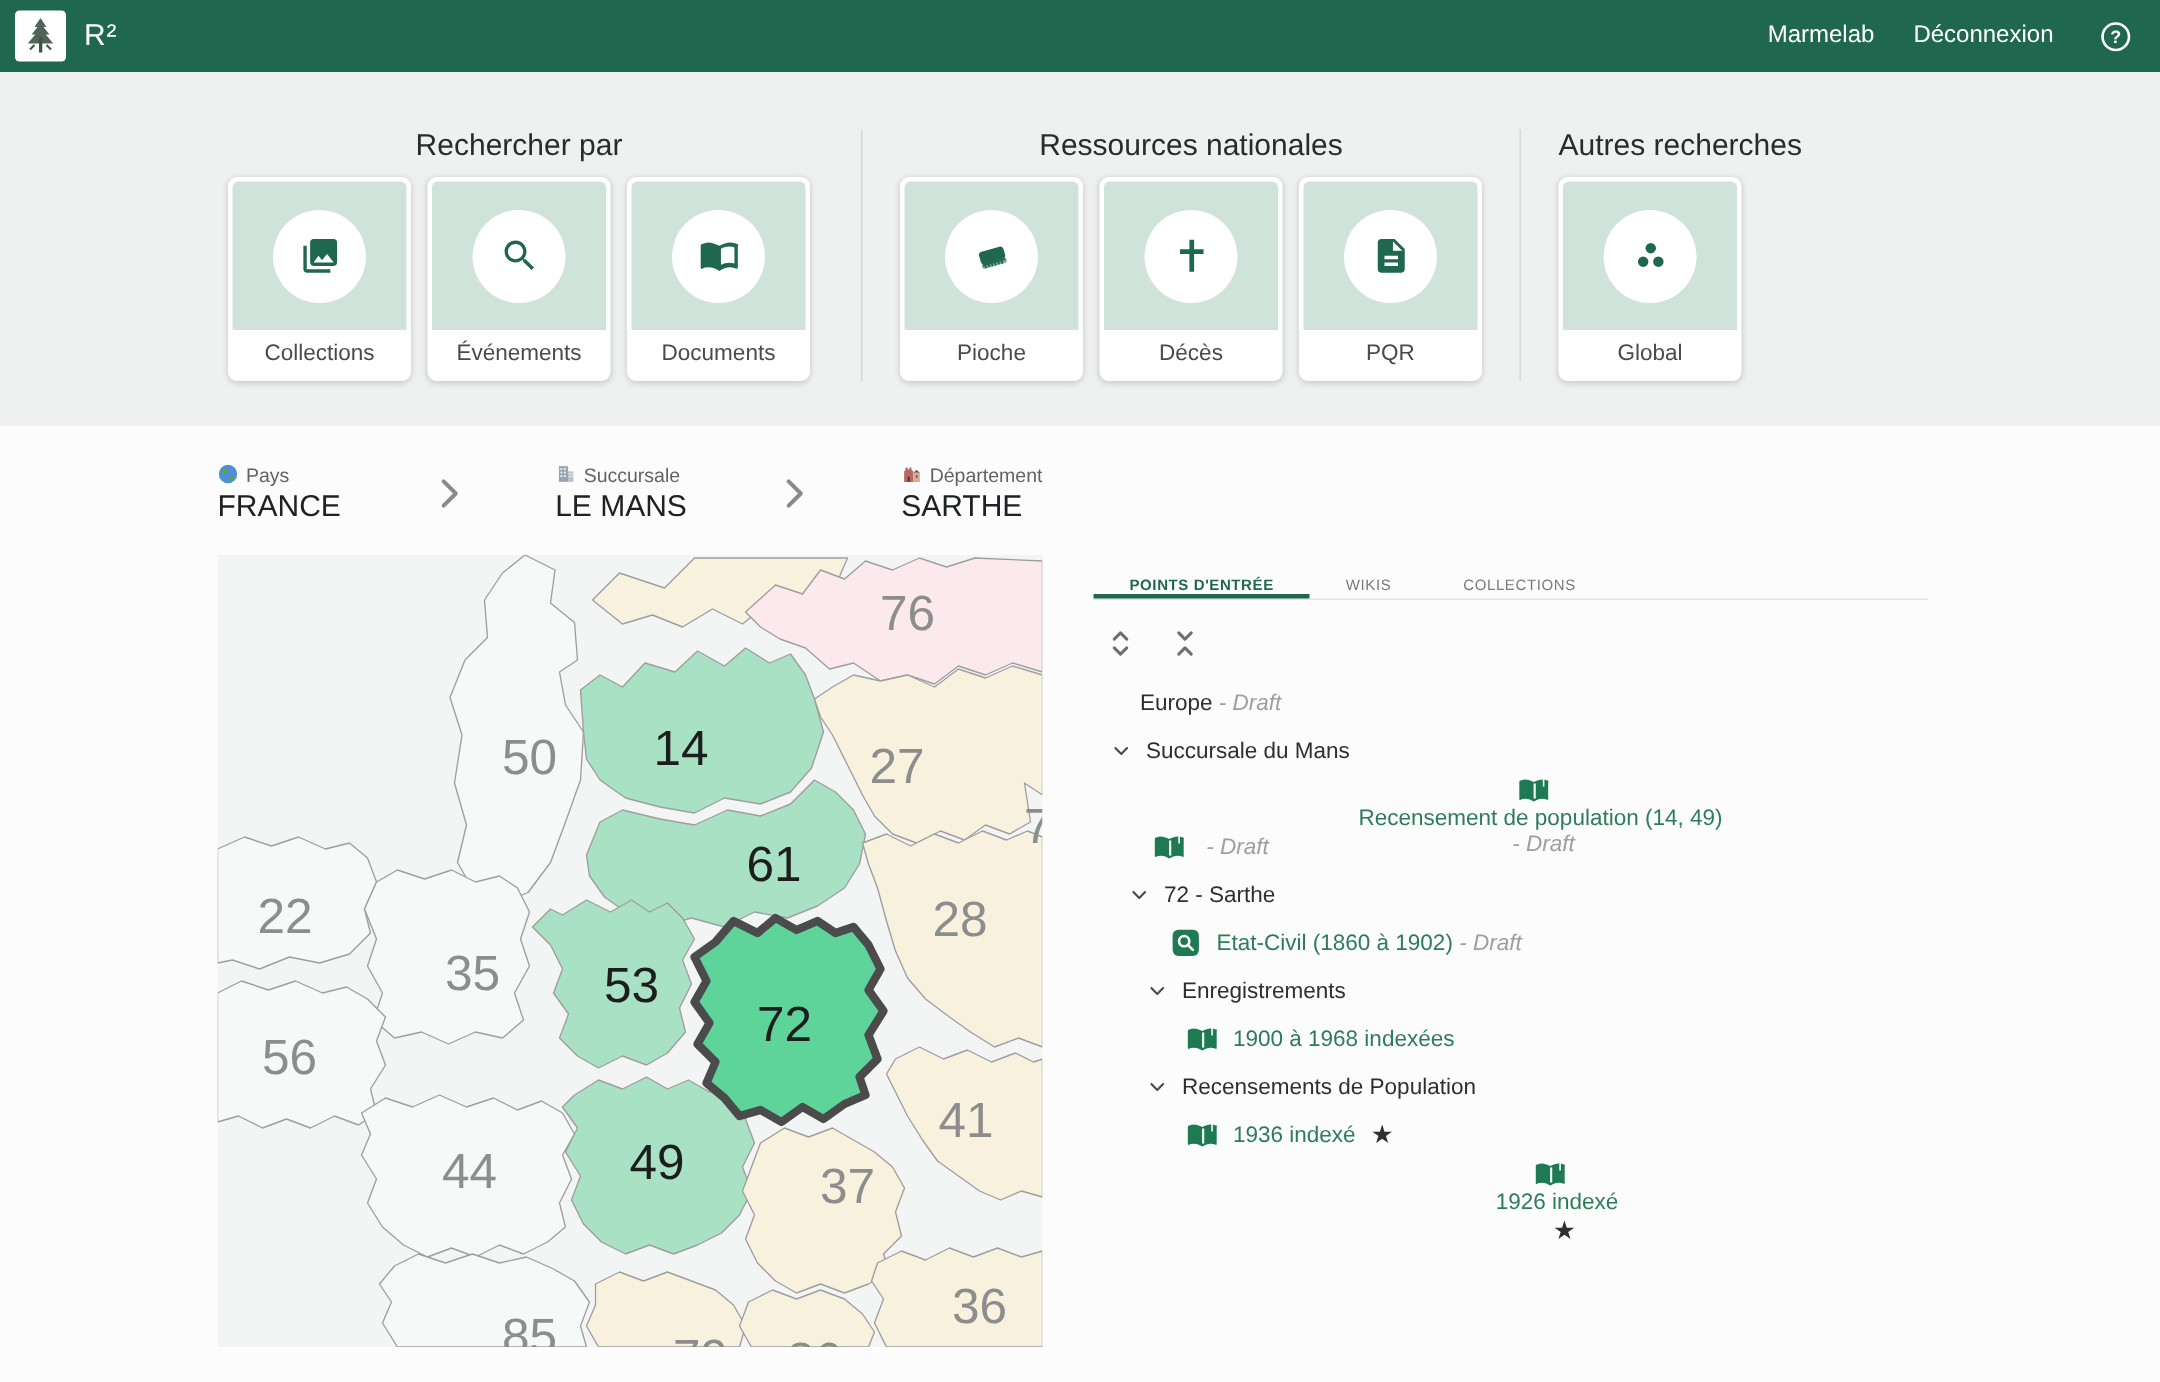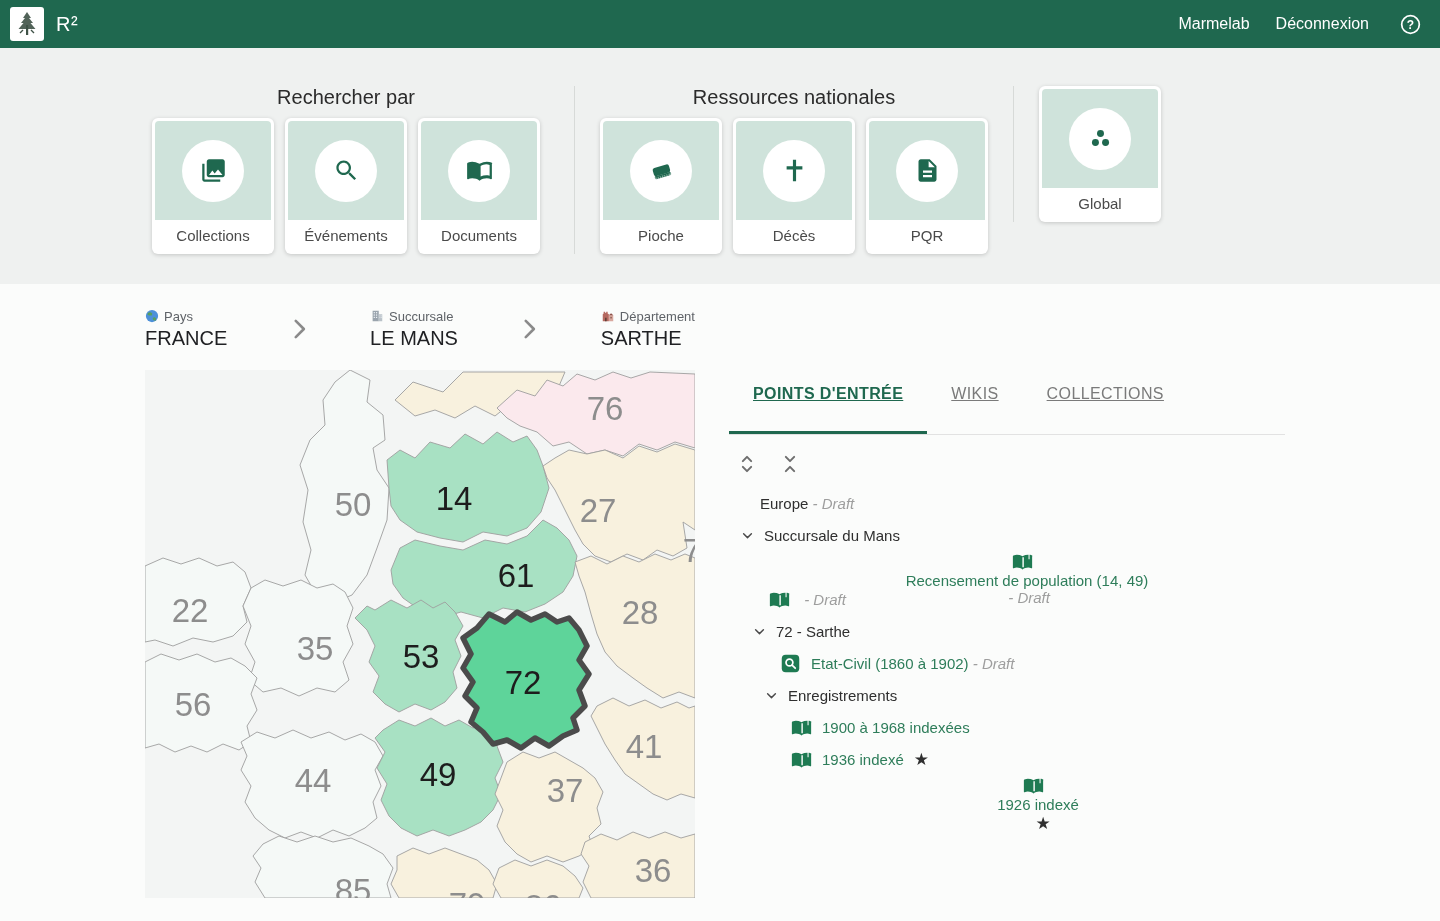--- a/index.html
+++ b/index.html
@@ -40,22 +40,22 @@
     margin-bottom:18px; height:46px; }
   .crumb { cursor:pointer; }
   .crumb-top { display:flex; align-items:center; gap:5px; font-size:13px; color:#5f6368; }
   .crumb-val { font-size:20px; color:#202124; margin-top:3px; }
   .content-row { display:flex; gap:34px; }
   .map-wrap { width:550px; height:528px; overflow:hidden; }
 
   
   .panel { width:556px; }
   .tabs { display:flex; border-bottom:1px solid #e2e2e2; }
-  .tab { padding:15px 24px 28px; font-size:16px; letter-spacing:.4px; color:#7a7a7a;
-    border:none; background:none; cursor:pointer; border-bottom:3px solid transparent;text-decoration:underline; }
+  .tab { padding:15px 24px 0; font-size:10px; letter-spacing:.4px; color:#7a7a7a;
+    border:none; background:none; cursor:pointer; border-bottom:3px solid transparent; }
   .tab.active { color:var(--green,#1f684f); border-bottom-color:var(--green,#1f684f); font-weight:bold; }
   .tree-tools { display:flex; gap:17px; margin:16px 0 10px 6px; }
   .tool-btn { width:26px; height:26px; background:none; border:none; cursor:pointer; padding:2px; }
   .tree { font-size:15px; }
   .trow { height:32px; display:flex; align-items:center; }
   .trow .chev { display:flex; margin-right:8px; cursor:pointer; }
   .tlabel { color:#2f2f2f; }
   .tlink { color:var(--link,#2e7d5a); cursor:pointer; }
   .doc-ic { display:flex; margin-right:10px; }
   .suffix { color:#9e9e9e; font-style:italic; white-space:pre; }
@@ -172,20 +172,21 @@
                     <path d="M14 2H6c-1.1 0-2 .9-2 2v16c0 1.1.9 2 2 2h12c1.1 0 2-.9 2-2V8l-6-6zm2 16H8v-2h8v2zm0-4H8v-2h8v2zm-3-5V3.5L18.5 9H13z"></path>
                   </svg>
                 </span>
               </div>
             </div>
             <div class="card-label">PQR</div>
           </div>
         </div>
       </div>
       <div class="group">
+        <div class="group-title">Autres recherches</div>
         <div class="cards">
           <div class="card">
             <div class="tile">
               <div class="tile-circle">
                 <span>
                   <svg width="27" height="27" viewBox="0 0 24 24" fill="#1f684f">
                     <circle cx="12" cy="7.5" r="3.1"></circle>
                     <circle cx="7.5" cy="15.5" r="3.1"></circle>
                     <circle cx="16.5" cy="15.5" r="3.1"></circle>
                   </svg>
@@ -387,20 +388,28 @@
           <div class="trow" style="padding-left: 62px;">
             <span class="doc-ic">
               <svg width="21" height="21" viewBox="0 0 24 24" fill="#1e7a52">
                 <path d="M12 21q-1.35-1.05-3-1.62t-3.5-.58q-.95 0-1.85.23T2 19.7q-.45.2-.72-.05T1 19V6.1q0-.27.14-.52t.41-.38Q2.75 4.65 3.85 4.43T5.5 4.2q1.6 0 3.15.5T12 6.1q1.8-.9 3.35-1.4t3.15-.5q1.05 0 2.15.22t2.3.78q.28.13.41.38T23 6.1V19q0 .4-.3.62t-.65.08q-.8-.4-1.7-.63t-1.85-.23q-1.7 0-3.35.57T12 21Z"></path>
                 <path d="M12.7 7.2v11.4" stroke="#fff" stroke-width="1.6"></path>
                 <path d="M19.5 3.5v6" stroke="#fff" stroke-width="1.2"></path>
               </svg>
             </span>
             <a class="tlink">1900 à 1968 indexées</a>
           </div>
+          <div class="trow" style="padding-left: 34px;">
+            <span class="chev">
+              <svg width="17" height="17" viewBox="0 0 24 24" fill="none" stroke="#4a4a4a" stroke-width="2" stroke-linecap="round" stroke-linejoin="round">
+                <path d="M6.5 9.5 12 15 17.5 9.5"></path>
+              </svg>
+            </span>
+            <span class="tlabel">Recensements de Population</span>
+          </div>
           <div class="trow" style="padding-left: 62px;">
             <span class="doc-ic">
               <svg width="21" height="21" viewBox="0 0 24 24" fill="#1e7a52">
                 <path d="M12 21q-1.35-1.05-3-1.62t-3.5-.58q-.95 0-1.85.23T2 19.7q-.45.2-.72-.05T1 19V6.1q0-.27.14-.52t.41-.38Q2.75 4.65 3.85 4.43T5.5 4.2q1.6 0 3.15.5T12 6.1q1.8-.9 3.35-1.4t3.15-.5q1.05 0 2.15.22t2.3.78q.28.13.41.38T23 6.1V19q0 .4-.3.62t-.65.08q-.8-.4-1.7-.63t-1.85-.23q-1.7 0-3.35.57T12 21Z"></path>
                 <path d="M12.7 7.2v11.4" stroke="#fff" stroke-width="1.6"></path>
                 <path d="M19.5 3.5v6" stroke="#fff" stroke-width="1.2"></path>
               </svg>
             </span>
             <a class="tlink">1936 indexé</a>
             <span class="star">★</span>

